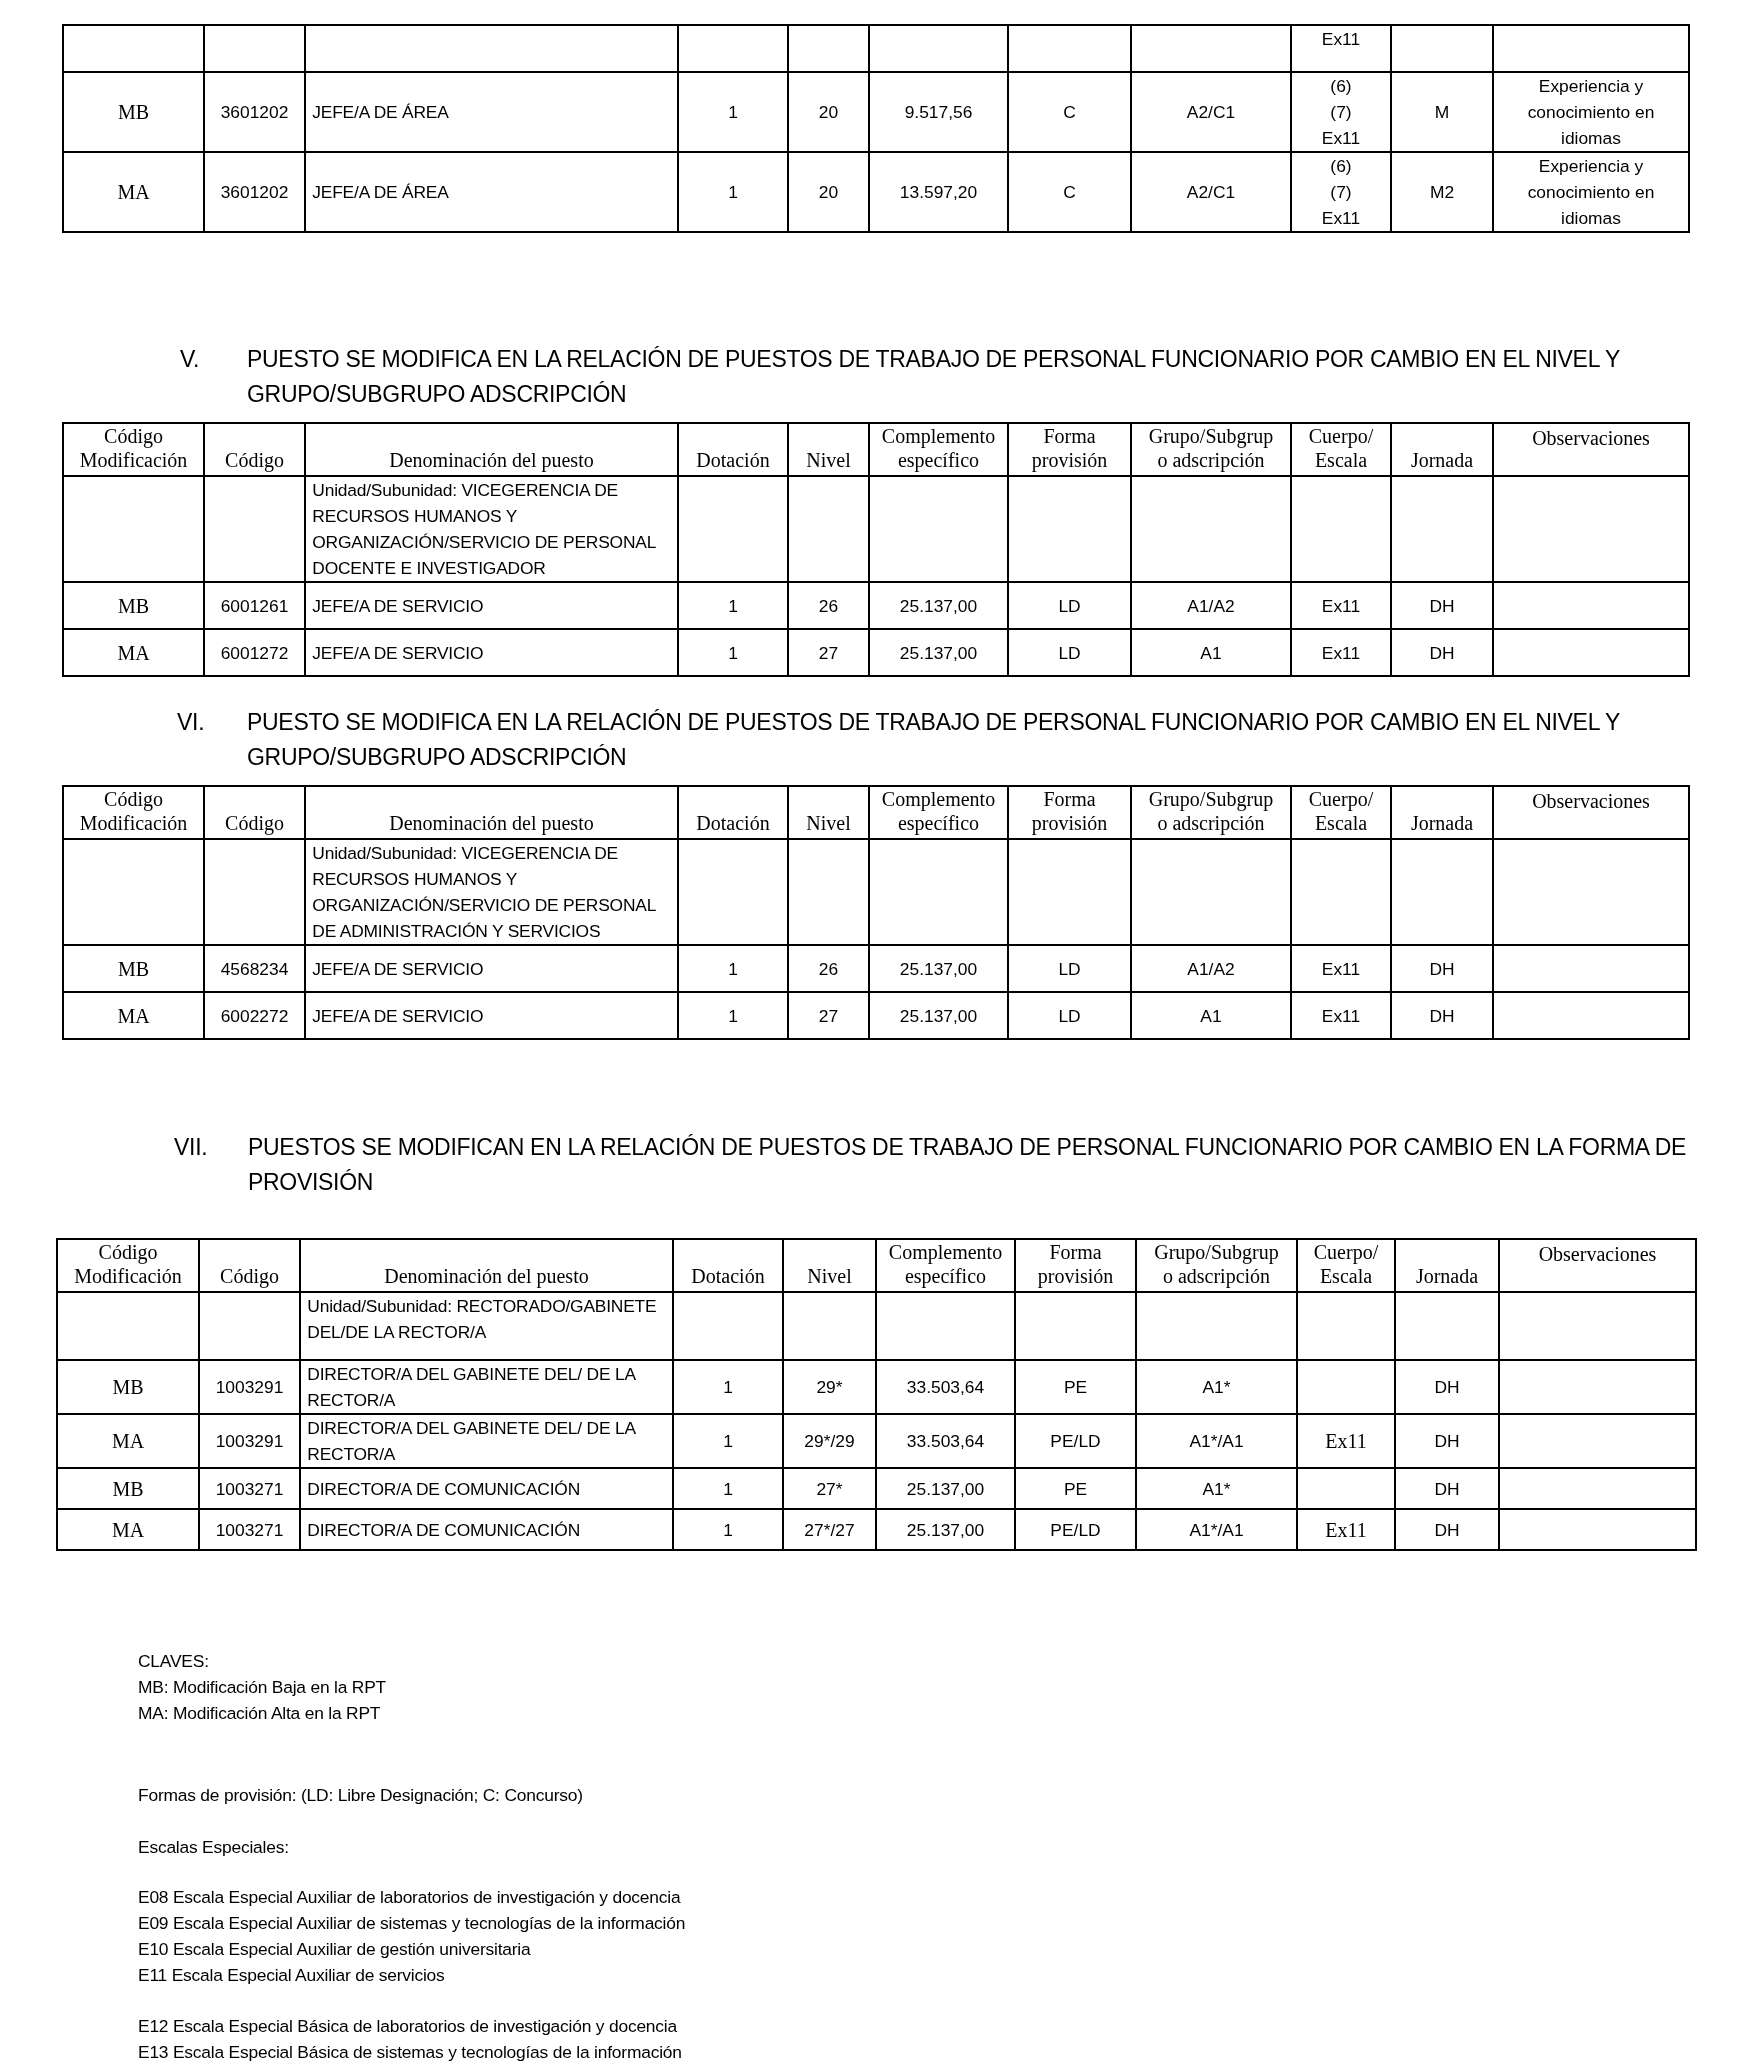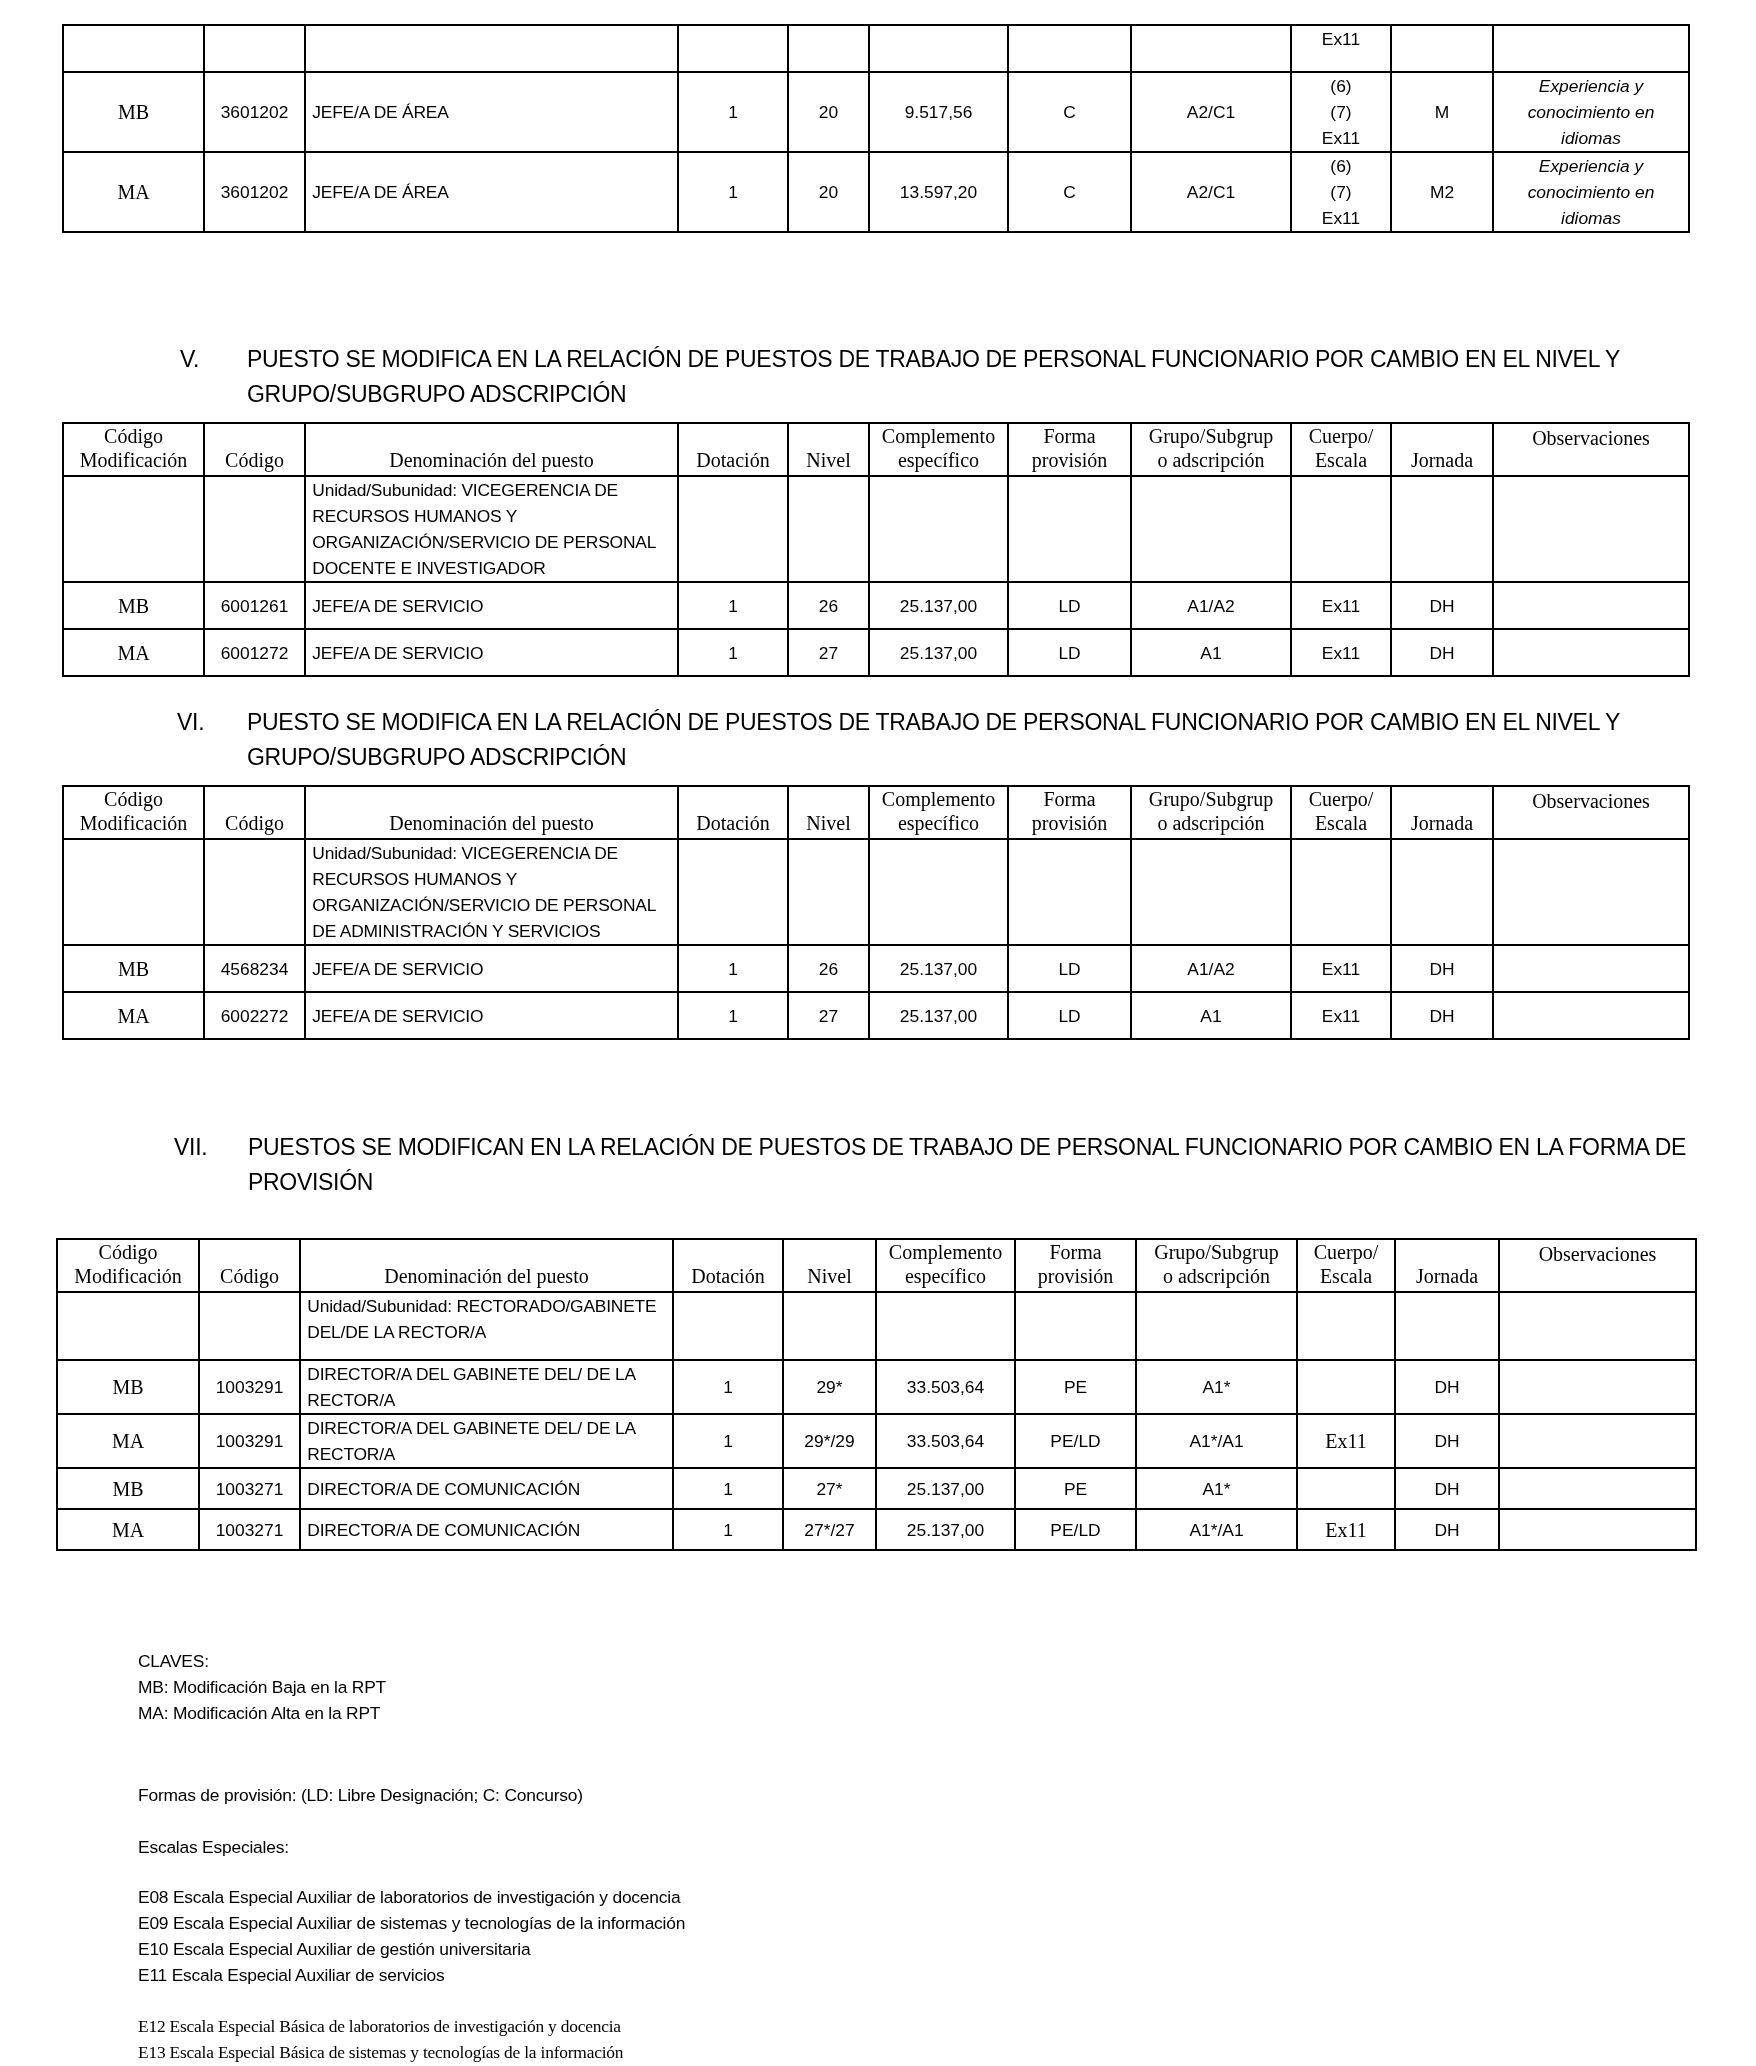--- a/index.html
+++ b/index.html
@@ -5,21 +5,21 @@
   html, body { margin:0; padding:0; background:#ffffff; }
   body { width:1756px; height:2066px; position:relative; overflow:hidden; color:#000; font-family:"Liberation Sans", sans-serif; }
   table.rpt { position:absolute; border-collapse:collapse; table-layout:fixed; }
   table.rpt td, table.rpt th { border:2.4px solid #000; padding:0 6.3px; font-size:19px; line-height:26px; vertical-align:middle; text-align:center; font-weight:normal; overflow:hidden; }
   table.rpt th { font-family:"Liberation Serif", serif; font-size:20px; line-height:24px; vertical-align:bottom; padding-bottom:3px; }
   table.rpt th.top { vertical-align:top; padding-top:1.6px; }
   table.rpt td.den { text-align:left; font-family:"Liberation Sans", sans-serif; font-size:17.4px; line-height:26px; letter-spacing:-0.2px; }
   table.rpt td.serif { font-family:"Liberation Serif", serif; font-size:20px; }
   table.rpt td.sans { font-family:"Liberation Sans", sans-serif; font-size:17.4px; }
   table.rpt td.top { vertical-align:top; }
-  .obs { font-size:17.4px; line-height:26px;font-style:italic; }
+  .obs { font-size:17.4px; line-height:26px; }
   .section-title { position:absolute; font-family:"Liberation Sans", sans-serif; font-size:23px; line-height:35px; letter-spacing:-0.3px; }
   .section-num { position:absolute; }
   .section-text { position:absolute; left:67px; width:1424px; }
   .notes { position:absolute; left:138px; font-family:"Liberation Sans", sans-serif; font-size:17.4px; line-height:26px; letter-spacing:-0.2px; }
   .notes div { white-space:nowrap; }
 </style>
 </head>
 <body>
 
 <table class="rpt" style="left:62px; top:24px; width:1626px;">
@@ -403,17 +403,17 @@
   <div>Escalas Especiales:</div>
 </div>
 
 <div class="notes" style="top:1884px;">
   <div>E08 Escala Especial Auxiliar de laboratorios de investigación y docencia</div>
   <div>E09 Escala Especial Auxiliar de sistemas y tecnologías de la información</div>
   <div>E10 Escala Especial Auxiliar de gestión universitaria</div>
   <div>E11 Escala Especial Auxiliar de servicios</div>
 </div>
 
-<div class="notes" style="top:2013px;font-family:Liberation Serif, serif;">
+<div class="notes" style="top:2013px;">
   <div>E12 Escala Especial Básica de laboratorios de investigación y docencia</div>
   <div>E13 Escala Especial Básica de sistemas y tecnologías de la información</div>
 </div>
 
 
 </body></html>

